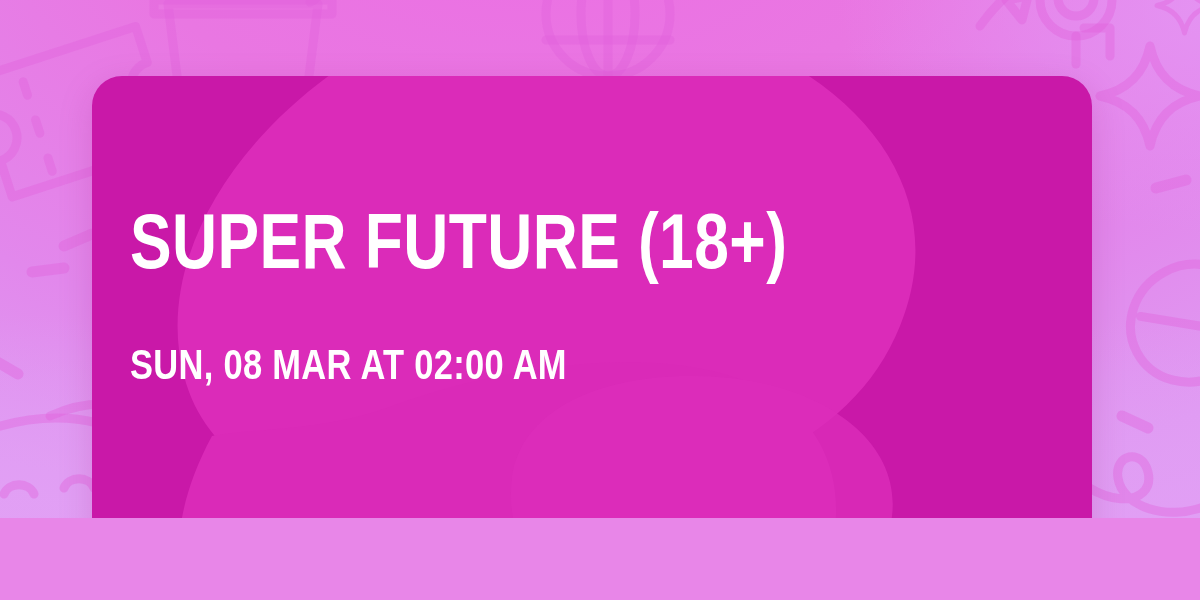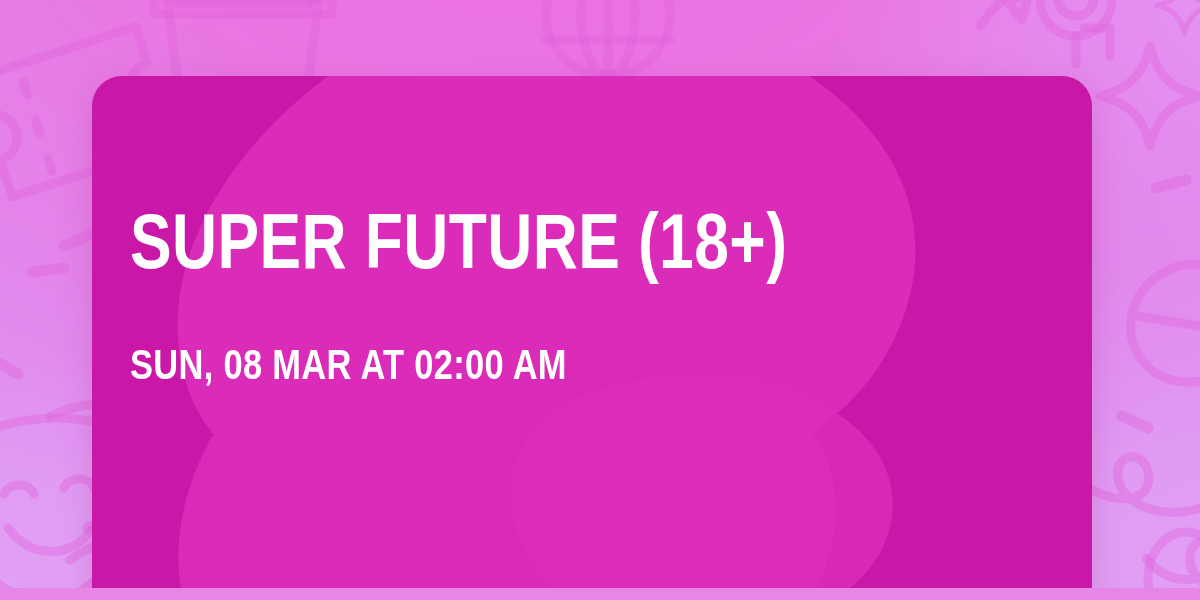--- a/index.html
+++ b/index.html
@@ -9,21 +9,21 @@
     width: 1200px;
     height: 600px;
     overflow: hidden;
     background: #E886E8;
     font-family: "Liberation Sans", sans-serif;
   }
 
   #stage {
     position: relative;
     width: 1200px;
-    height: 588px;
+    height: 518px;
     overflow: hidden;
   }
 
   
   .bg-base {
     position: absolute;
     inset: 0;
     background:
       radial-gradient(120% 150% at 44% -18%, #EC6FE4 0%, #E977E2 28%, #E288EC 58%, #DF9BF2 80%, #DFA4F3 100%);
   }

